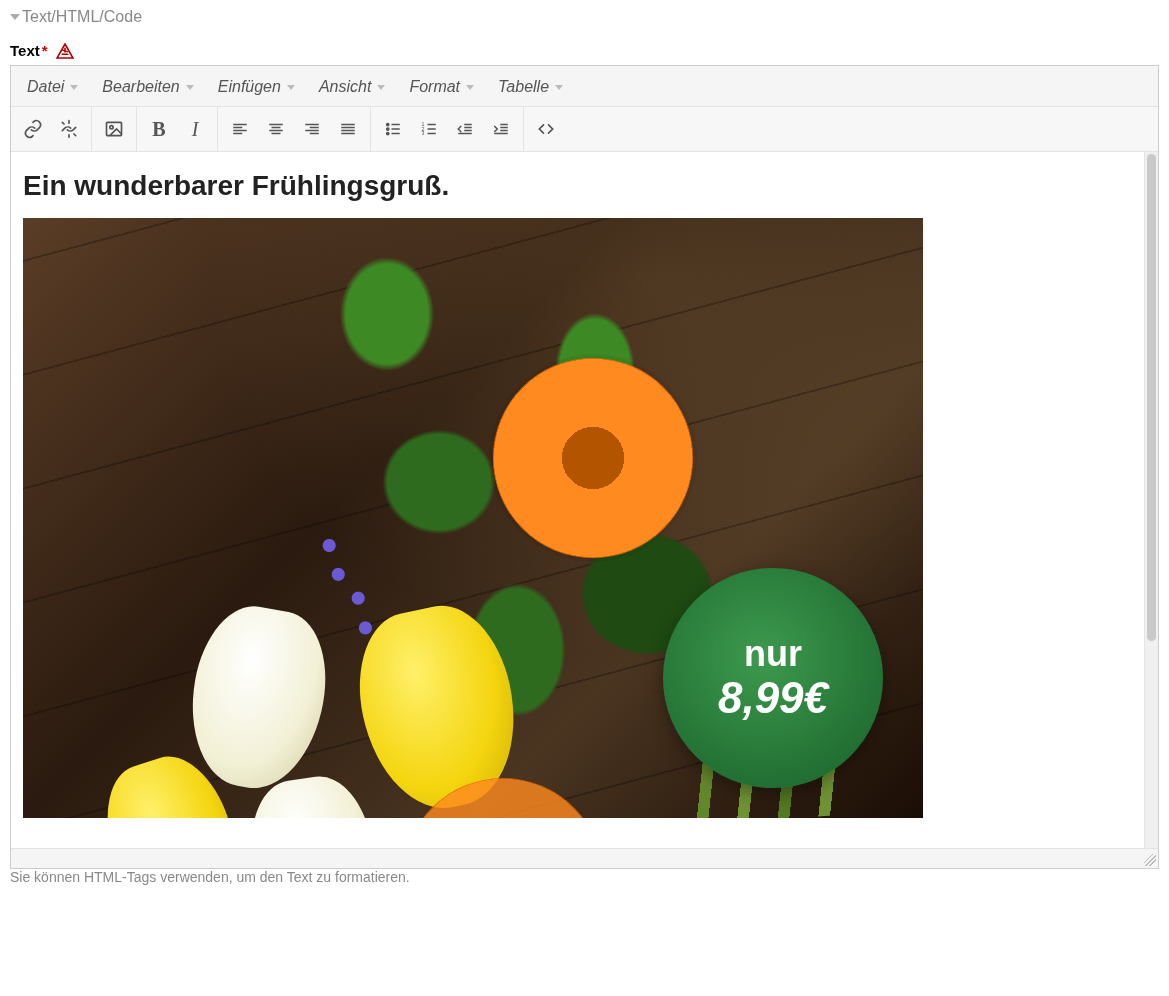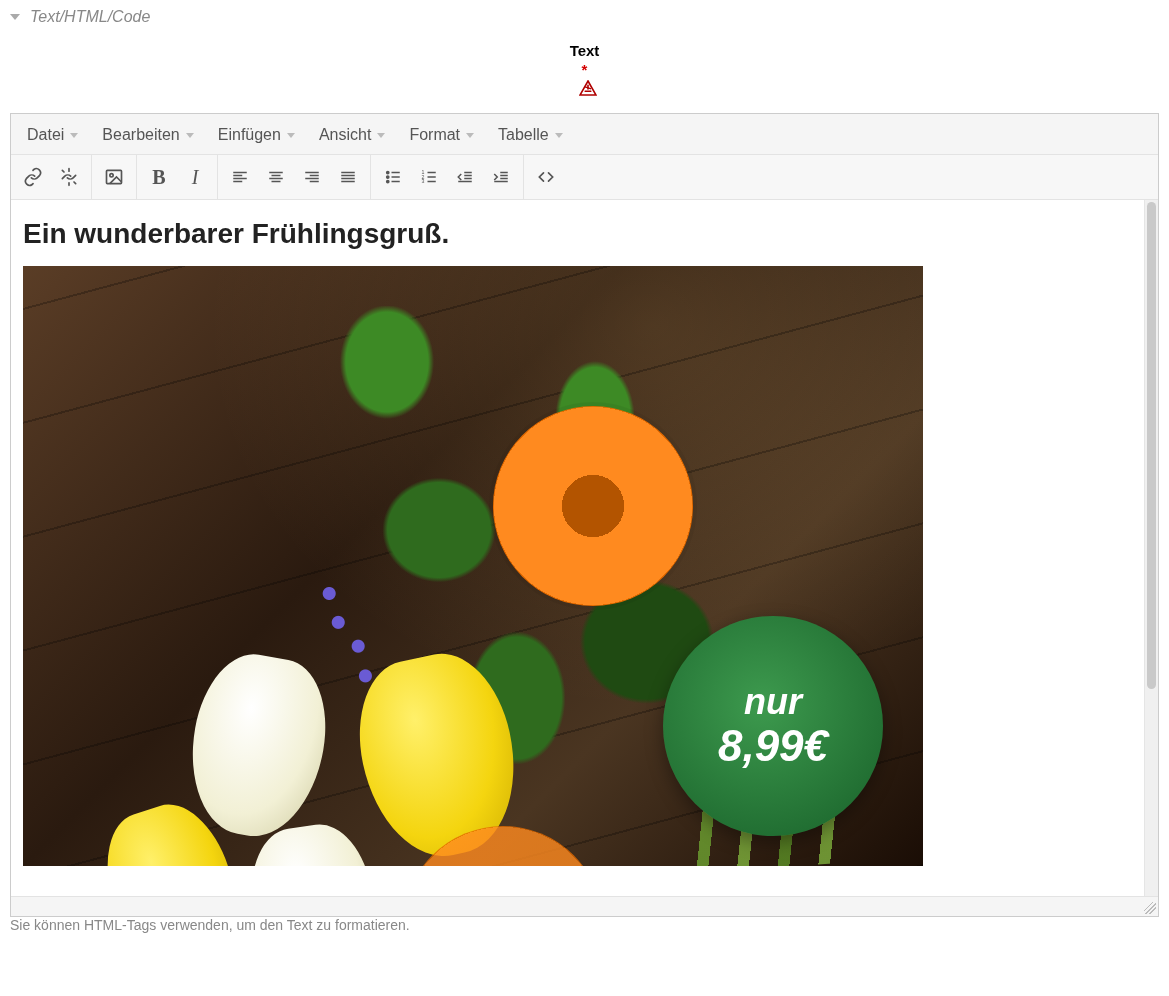--- a/index.html
+++ b/index.html
@@ -7,41 +7,39 @@
     margin: 0;
     font-family: -apple-system, BlinkMacSystemFont, "Segoe UI", Helvetica, Arial, sans-serif;
     font-size: 14px;
     color: #333;
     background: #fff;
     padding: 8px 10px;
   }
   .section-header {
     display: flex;
     align-items: center;
-    gap: 10px;
+    gap: 2px;
     color: #888;
     font-size: 16px;
     margin-bottom: 16px;
-    font-style: italic;
   }
   .section-header .caret {
     width: 0; height: 0;
     border-left: 5px solid transparent;
     border-right: 5px solid transparent;
     border-top: 6px solid #aaa;
   }
   .field-label {
     font-size: 15px;
     font-weight: 600;
     color: #000;
     display: flex;
     align-items: center;
     gap: 2px;
-    margin-bottom: 17px;
-    flex-direction: column;
+    margin-bottom: 6px;
   }
   .field-label .req { color: #d40000; font-weight: 600; }
   .warn-icon {
     display: inline-flex;
     margin-left: 6px;
   }
   .editor-container {
     border: 1px solid #ccc;
     background: #f5f5f5;
   }
@@ -52,20 +50,21 @@
     border-bottom: 1px solid #e3e3e3;
   }
   .menubar .menu-item {
     display: flex;
     align-items: center;
     padding: 6px 10px;
     font-size: 16px;
     color: #555;
     cursor: pointer;
     border-radius: 3px;
+    font-style: italic;
   }
   .menubar .menu-caret {
     width: 0; height: 0;
     border-left: 4px solid transparent;
     border-right: 4px solid transparent;
     border-top: 5px solid #bbb;
     margin-left: 6px;
   }
   .toolbar {
     display: flex;
@@ -208,21 +207,21 @@
     background: radial-gradient(circle at 45% 40%, #3d9a4e, #1f6b30 80%);
     display: flex;
     flex-direction: column;
     align-items: center;
     justify-content: center;
     color: #fff;
     font-weight: 800;
     text-align: center;
     box-shadow: 0 6px 18px rgba(0,0,0,0.35);
   }
-  .price-badge .l1 { font-size: 36px; line-height:1; margin-bottom:4px; font-style: italic;}
+  .price-badge .l1 { font-size: 36px; line-height:1; margin-bottom:4px; }
   .price-badge .l2 { font-size: 44px; line-height:1; font-style: italic;}
   .outro {
     font-size: 17px;
     font-weight: 600;
     color: #222;
     margin: 0;
   }
   .statusbar {
     height: 20px;
     background: #f5f5f5;

